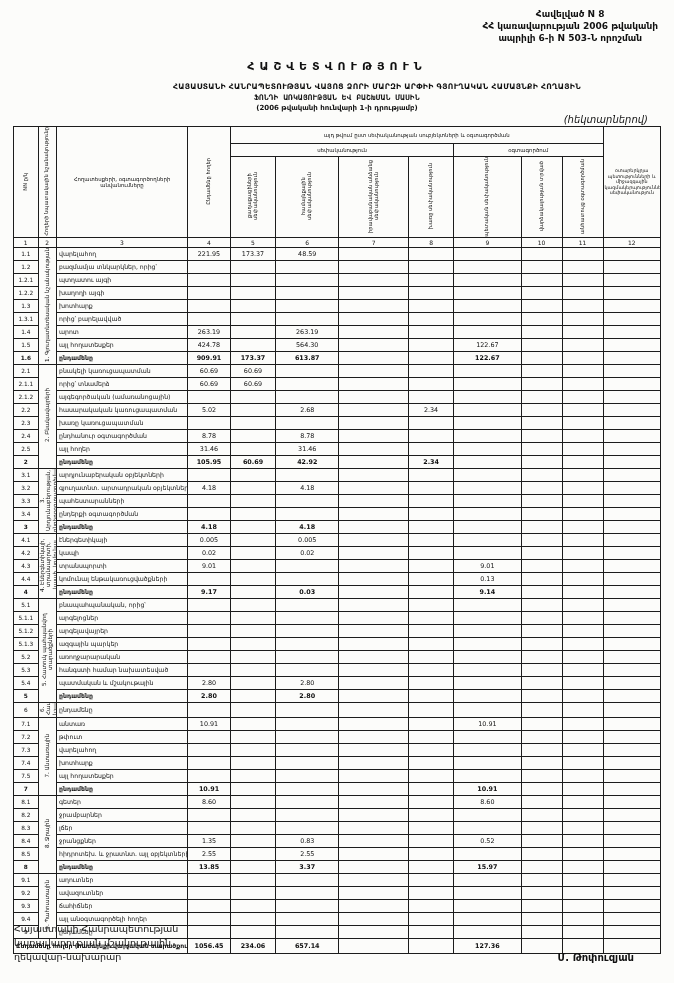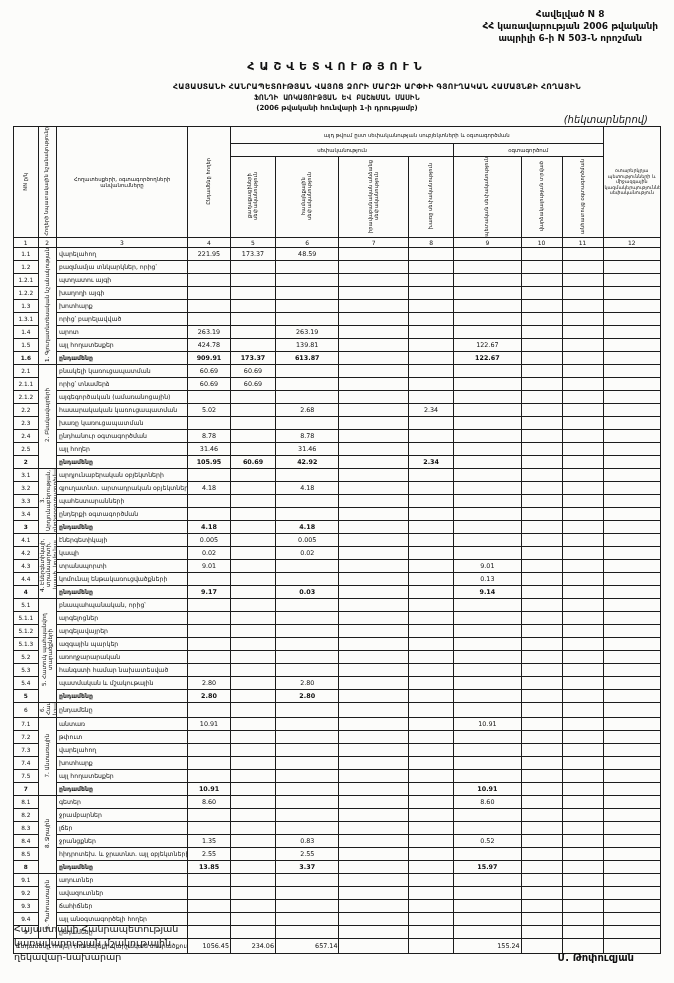--- a/index.html
+++ b/index.html
@@ -33,21 +33,21 @@
     font-size:5.2px;line-height:1.15;max-height:100%;}
   .smallwrap{font-size:4.8px;}
   .numbers td{height:9px;font-size:6px;text-align:center;padding:0;}
   tbody td{height:12px;font-size:6.4px;}
   td.no{text-align:center;font-size:5.8px;white-space:nowrap;}
   td.lbl{text-align:left;padding-left:2px;font-size:6.2px;white-space:nowrap;}
   td.num{text-align:center;white-space:nowrap;}
   td.group{text-align:center;padding:0;}
   td.group .vtext{font-size:5.6px;}
   tr.total td{font-weight:bold;}
-  tr.final td{font-weight:normal;height:14px;text-align:right;}
+  tr.final td{font-weight:bold;height:14px;}
   .footer-left{position:absolute;left:14px;top:922px;font-size:9.5px;
     font-weight:normal;line-height:1.45;}
   .signature{position:absolute;right:40px;top:952px;font-size:10px;font-weight:bold;}
 </style>
 </head>
 <body>
 
 <div class="page">
 
   <div class="appendix">
@@ -205,21 +205,21 @@
           <td class="num"></td>
           <td class="num"></td>
           <td class="num"></td>
           <td class="num"></td>
         </tr>
         <tr>
           <td class="no">1.5</td>
           <td class="lbl">այլ հողատեսքեր</td>
           <td class="num">424.78</td>
           <td class="num"></td>
-          <td class="num">139.81</td>
+          <td class="num">564.30</td>
           <td class="num"></td>
           <td class="num"></td>
           <td class="num">122.67</td>
           <td class="num"></td>
           <td class="num"></td>
           <td class="num"></td>
         </tr>
         <tr class="total">
           <td class="no">1.6</td>
           <td class="lbl">ընդամենը</td>
@@ -813,21 +813,21 @@
           <td class="num"></td>
           <td class="num"></td>
         </tr>
         <tr class="final">
           <td colspan="3" class="lbl">Ընդամենը հողեր (համայնքի վարչական տարածքում)</td>
           <td class="num">1056.45</td>
           <td class="num">234.06</td>
           <td class="num">657.14</td>
           <td class="num"></td>
           <td class="num"></td>
-          <td class="num">155.24</td>
+          <td class="num">127.36</td>
           <td class="num"></td>
           <td class="num"></td>
           <td class="num"></td>
         </tr>
       </tbody>
   </table>
 
   <div class="footer-left">
     <div>Հայաստանի Հանրապետության</div>
     <div>կառավարության մշակութային</div>

